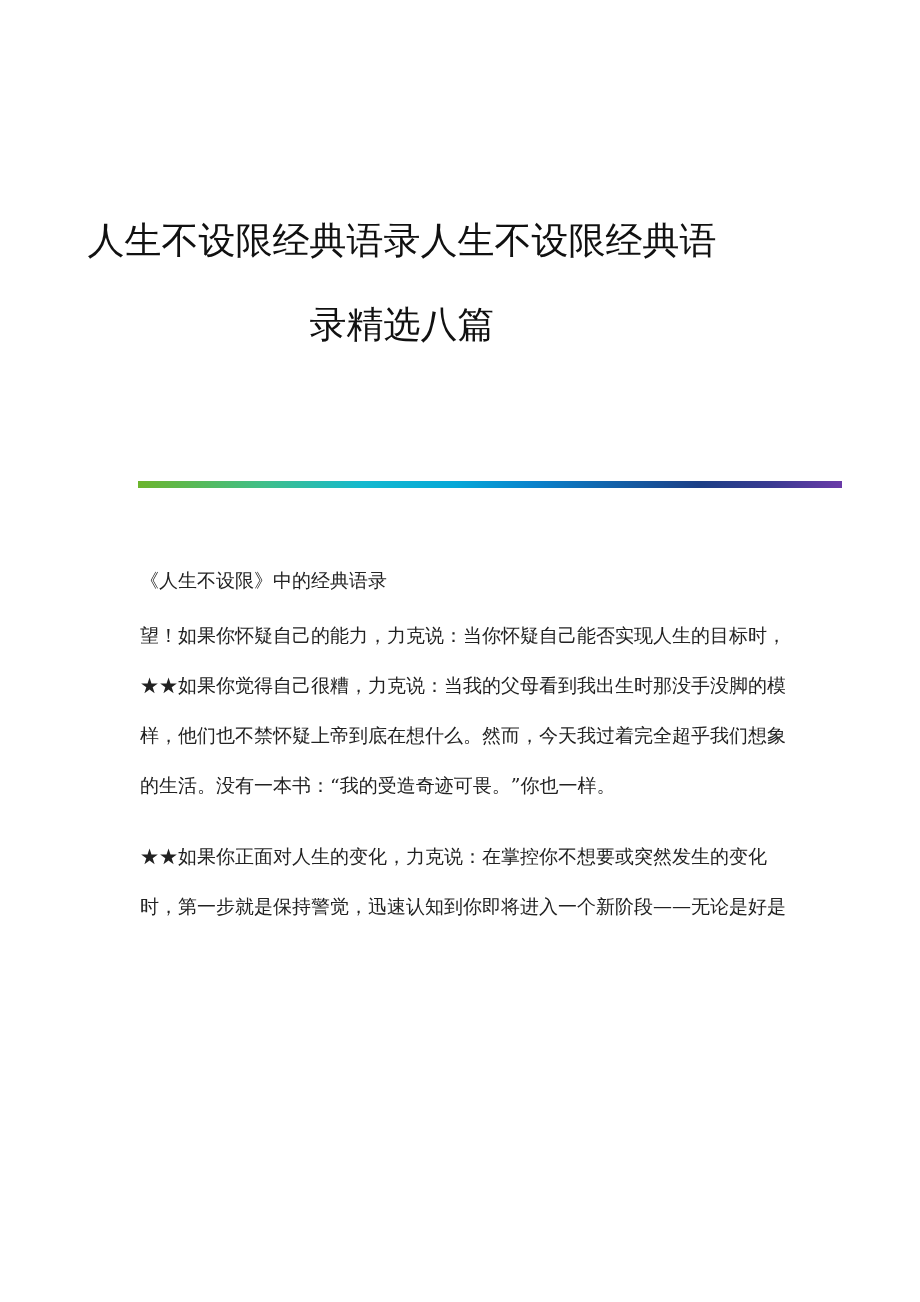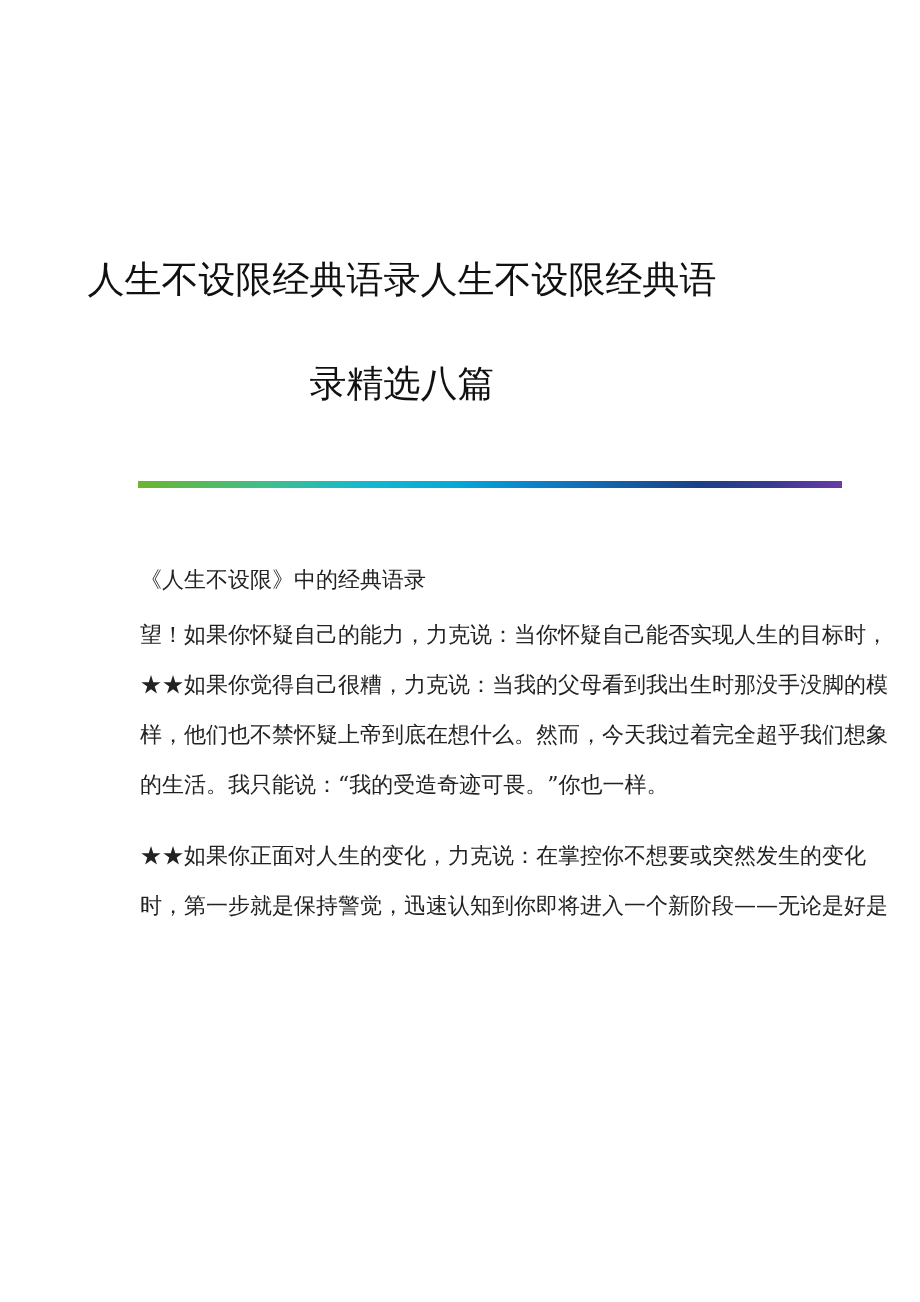--- a/index.html
+++ b/index.html
@@ -4,33 +4,32 @@
   <style>
     html, body { margin: 0; padding: 0; background: #ffffff; }
     body {
       width: 920px; height: 1302px; position: relative; overflow: hidden;
       font-family: "DejaVu Serif", "Liberation Serif", serif;
       color: #111111;
     }
     .title {
       position: absolute; left: 0; width: 804px; text-align: center;
       font-size: 37px; line-height: 1; color: #111;
-      font-family: Liberation Mono, monospace;
+      font-family: Liberation Sans, sans-serif;
       letter-spacing: 0px;
-      margin-top: 42px;
     }
     .title.l1 { top: 222px; }
-    .title.l2 { top: 326px; text-align: center; }
+    .title.l2 { top: 306px; text-align: center; }
     .rule {
       position: absolute; left: 138px; top: 481px; width: 704px; height: 7px;
       background: linear-gradient(to right, #6cb52d 0%, #3fbf8a 18%, #14b9cf 32%, #06a8d8 45%, #0a83cc 56%, #1360a8 68%, #1d3f86 80%, #3a3a92 90%, #6a3aa8 100%);
     }
     .body {
       position: absolute; left: 140px; top: 565px; width: 640px;
-      font-size: 22px; color: #222;
+      font-size: 19px; color: #222;
     }
     .line { display: block; height: 50px; line-height: 30px; white-space: nowrap; }
     .heading-line { display: block; height: 55px; line-height: 30px; white-space: nowrap; }
   </style>
 </head>
 <body>
 
 <div>
   <div class="title l1">人生不设限经典语录人生不设限经典语</div>
   <div class="title l2">录精选八篇</div>
@@ -40,21 +39,21 @@
   <div class="body">
     <span class="heading-line">《人生不设限》中的经典语录</span>
 
     <div>
       <span class="line">望！如果你怀疑自己的能力，力克说：当你怀疑自己能否实现人生的目标时，</span>
     </div>
 
     <div style="">
       <span class="line">★★如果你觉得自己很糟，力克说：当我的父母看到我出生时那没手没脚的模</span>
       <span class="line">样，他们也不禁怀疑上帝到底在想什么。然而，今天我过着完全超乎我们想象</span>
-      <span class="line">的生活。我只能说：“我的受造奇迹可畏。”你也一样。</span>
+      <span class="line">的生活。没有一本书：“我的受造奇迹可畏。”你也一样。</span>
     </div>
 
     <div style="margin-top:21px">
       <span class="line">★★如果你正面对人生的变化，力克说：在掌控你不想要或突然发生的变化</span>
       <span class="line">时，第一步就是保持警觉，迅速认知到你即将进入一个新阶段——无论是好是</span>
     </div>
   </div>
 </div>
 
 </body></html>

